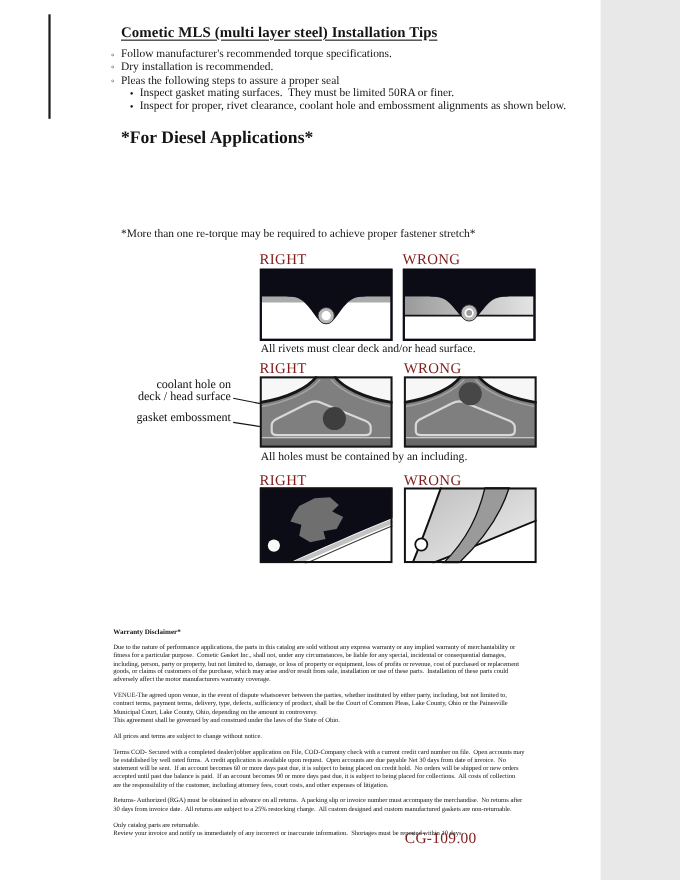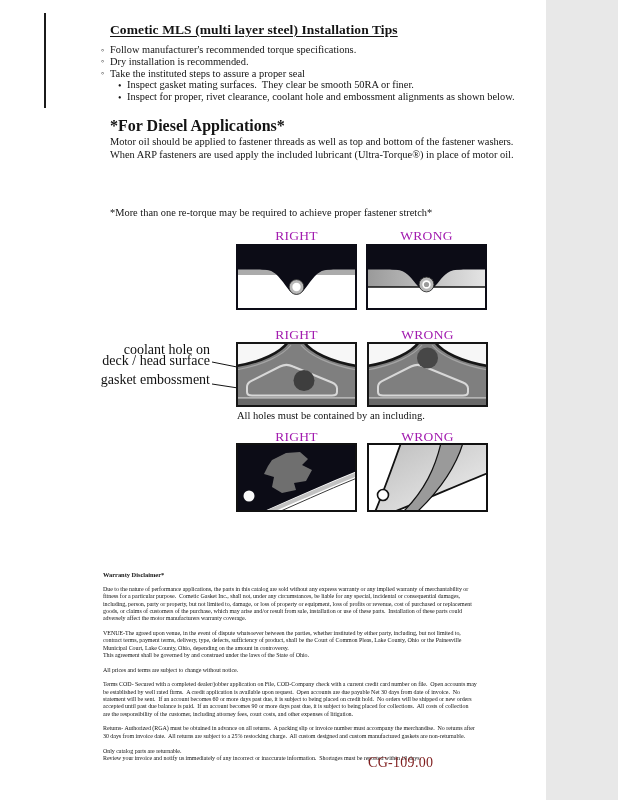--- a/index.html
+++ b/index.html
@@ -11,23 +11,23 @@
          text-underline-offset:2px;letter-spacing:.1px;}
   .bullets{left:101px;top:44px;font-size:10.4px;line-height:11.8px;}
   .b-row{display:flex;}
   .b-row .mk{width:9px;flex:0 0 9px;font-size:9px;position:relative;top:.5px;}
   .b-row.sub{margin-left:17px;}
   .b-row.sub .mk{font-size:10px;}
   .b-txt{white-space:pre;}
   .diesel-h{left:110px;top:117px;font-size:16px;font-weight:700;}
   .bodyp{font-size:10.4px;line-height:13.2px;white-space:pre-line;left:110px;}
   .p1{top:135px;} .p2{top:164px;} .pnote{top:206px;}
-  .dglabel{width:121px;text-align:center;font-size:13.5px;letter-spacing:.3px;color:#a21caf;}
+  .dglabel{width:121px;font-size:13.5px;letter-spacing:.3px;color:#7f1d1d;}
   .cap{font-size:10.5px;color:#101010;white-space:pre-line;line-height:11.8px;}
-  .ann{width:120px;left:90px;text-align:right;font-size:14px;line-height:10.8px;
+  .ann{width:120px;left:90px;text-align:right;font-size:11px;line-height:10.8px;
        white-space:pre-line;color:#101010;}
   .fine{left:103px;top:571px;width:470px;}
   .fine h2{margin:0 0 8px 0;font-size:6.4px;font-weight:700;}
   .fine p{margin:0 0 7.5px 0;font-size:6px;line-height:7.3px;white-space:pre;letter-spacing:-0.05px;}
   .footer-code{left:368px;top:755px;font-size:14px;letter-spacing:.3px;color:#7f1d1d;}
   svg{display:block;}
 </style>
 </head>
 <body>
 
@@ -41,35 +41,33 @@
     <div class="b-row">
       <span class="mk">◦</span>
       <span class="b-txt">Follow manufacturer's recommended torque specifications.</span>
     </div>
     <div class="b-row">
       <span class="mk">◦</span>
       <span class="b-txt">Dry installation is recommended.</span>
     </div>
     <div class="b-row">
       <span class="mk">◦</span>
-      <span class="b-txt">Take the instituted steps to assure a proper seal</span>
+      <span class="b-txt">Pleas the following steps to assure a proper seal</span>
     </div>
     <div class="b-row sub">
       <span class="mk">•</span>
-      <span class="b-txt">Inspect gasket mating surfaces.  They clear be smooth 50RA or finer.</span>
+      <span class="b-txt">Inspect gasket mating surfaces.  They must be limited 50RA or finer.</span>
     </div>
     <div class="b-row sub">
       <span class="mk">•</span>
       <span class="b-txt">Inspect for proper, rivet clearance, coolant hole and embossment alignments as shown below.</span>
     </div>
   </div>
 
   <div class="abs diesel-h">*For Diesel Applications*</div>
-  <div class="abs bodyp p1">Motor oil should be applied to fastener threads as well as top and bottom of the fastener washers.
-When ARP fasteners are used apply the included lubricant (Ultra-Torque®) in place of motor oil.</div>
   <div class="abs bodyp pnote">*More than one re-torque may be required to achieve proper fastener stretch*</div>
 
   <div class="abs dglabel" style="left:236px;top:228px">RIGHT</div>
   <div class="abs dglabel" style="left:366px;top:228px">WRONG</div>
 
   <svg class="abs" style="left:236px;top:244px" width="121" height="66" viewBox="0 0 121 66">
     <rect width="121" height="66" fill="#0c0c16"></rect>
     <rect x="2" y="25.5" width="117" height="6" fill="#ababab"></rect>
     <rect x="2" y="31" width="117" height="33" fill="#ffffff"></rect>
     <path d="M24,25 L26,25.5 C36,25.5 40,29 47,38 C52,44.5 55,50.5 60.5,50.5 C66,50.5 69,44.5 74,38 C81,29 85,25.5 95,25.5 L97,25 L97,20 L24,20 Z" fill="#0c0c16"></path>
@@ -89,20 +87,21 @@
     <rect x="2" y="25.5" width="117" height="17.5" fill="url(#g-deck)"></rect>
     <rect x="2" y="43" width="117" height="21" fill="#ffffff"></rect>
     <path d="M24,25 L26,25.5 C38,25.5 42,30 48,37.5 C53,43.5 56,47.5 60.5,47.5 C65,47.5 68,43.5 73,37.5 C79,30 83,25.5 95,25.5 L97,25 L97,20 L24,20 Z" fill="#0c0c16"></path>
     <line x1="2" y1="43" x2="119" y2="43" stroke="#111111" stroke-width="1.6"></line>
     <circle cx="60.5" cy="40.5" r="7.4" fill="#b8b8b8" stroke="#2a2a2a" stroke-width="0.8"></circle>
     <circle cx="60.5" cy="40.5" r="4.2" fill="#ffffff"></circle>
     <circle cx="60.5" cy="40.5" r="2.6" fill="#9a9a9a"></circle>
     <rect x="1" y="1" width="119" height="64" fill="none" stroke="#0c0c16" stroke-width="2"></rect>
   </svg>
 
+  <div class="abs cap" style="left:237px;top:312px">All rivets must clear deck and/or head surface.</div>
 
   <div class="abs dglabel" style="left:236px;top:327px">RIGHT</div>
   <div class="abs dglabel" style="left:367px;top:327px">WRONG</div>
 
   <div class="abs ann" style="top:345px">coolant hole on
 deck / head surface</div>
   <div class="abs ann" style="top:375px">gasket embossment</div>
 
   <svg class="abs" style="left:208px;top:355px" width="100" height="45" viewBox="0 0 100 45">
     <line x1="4" y1="7" x2="94" y2="25" stroke="#141414" stroke-width="1"></line>

